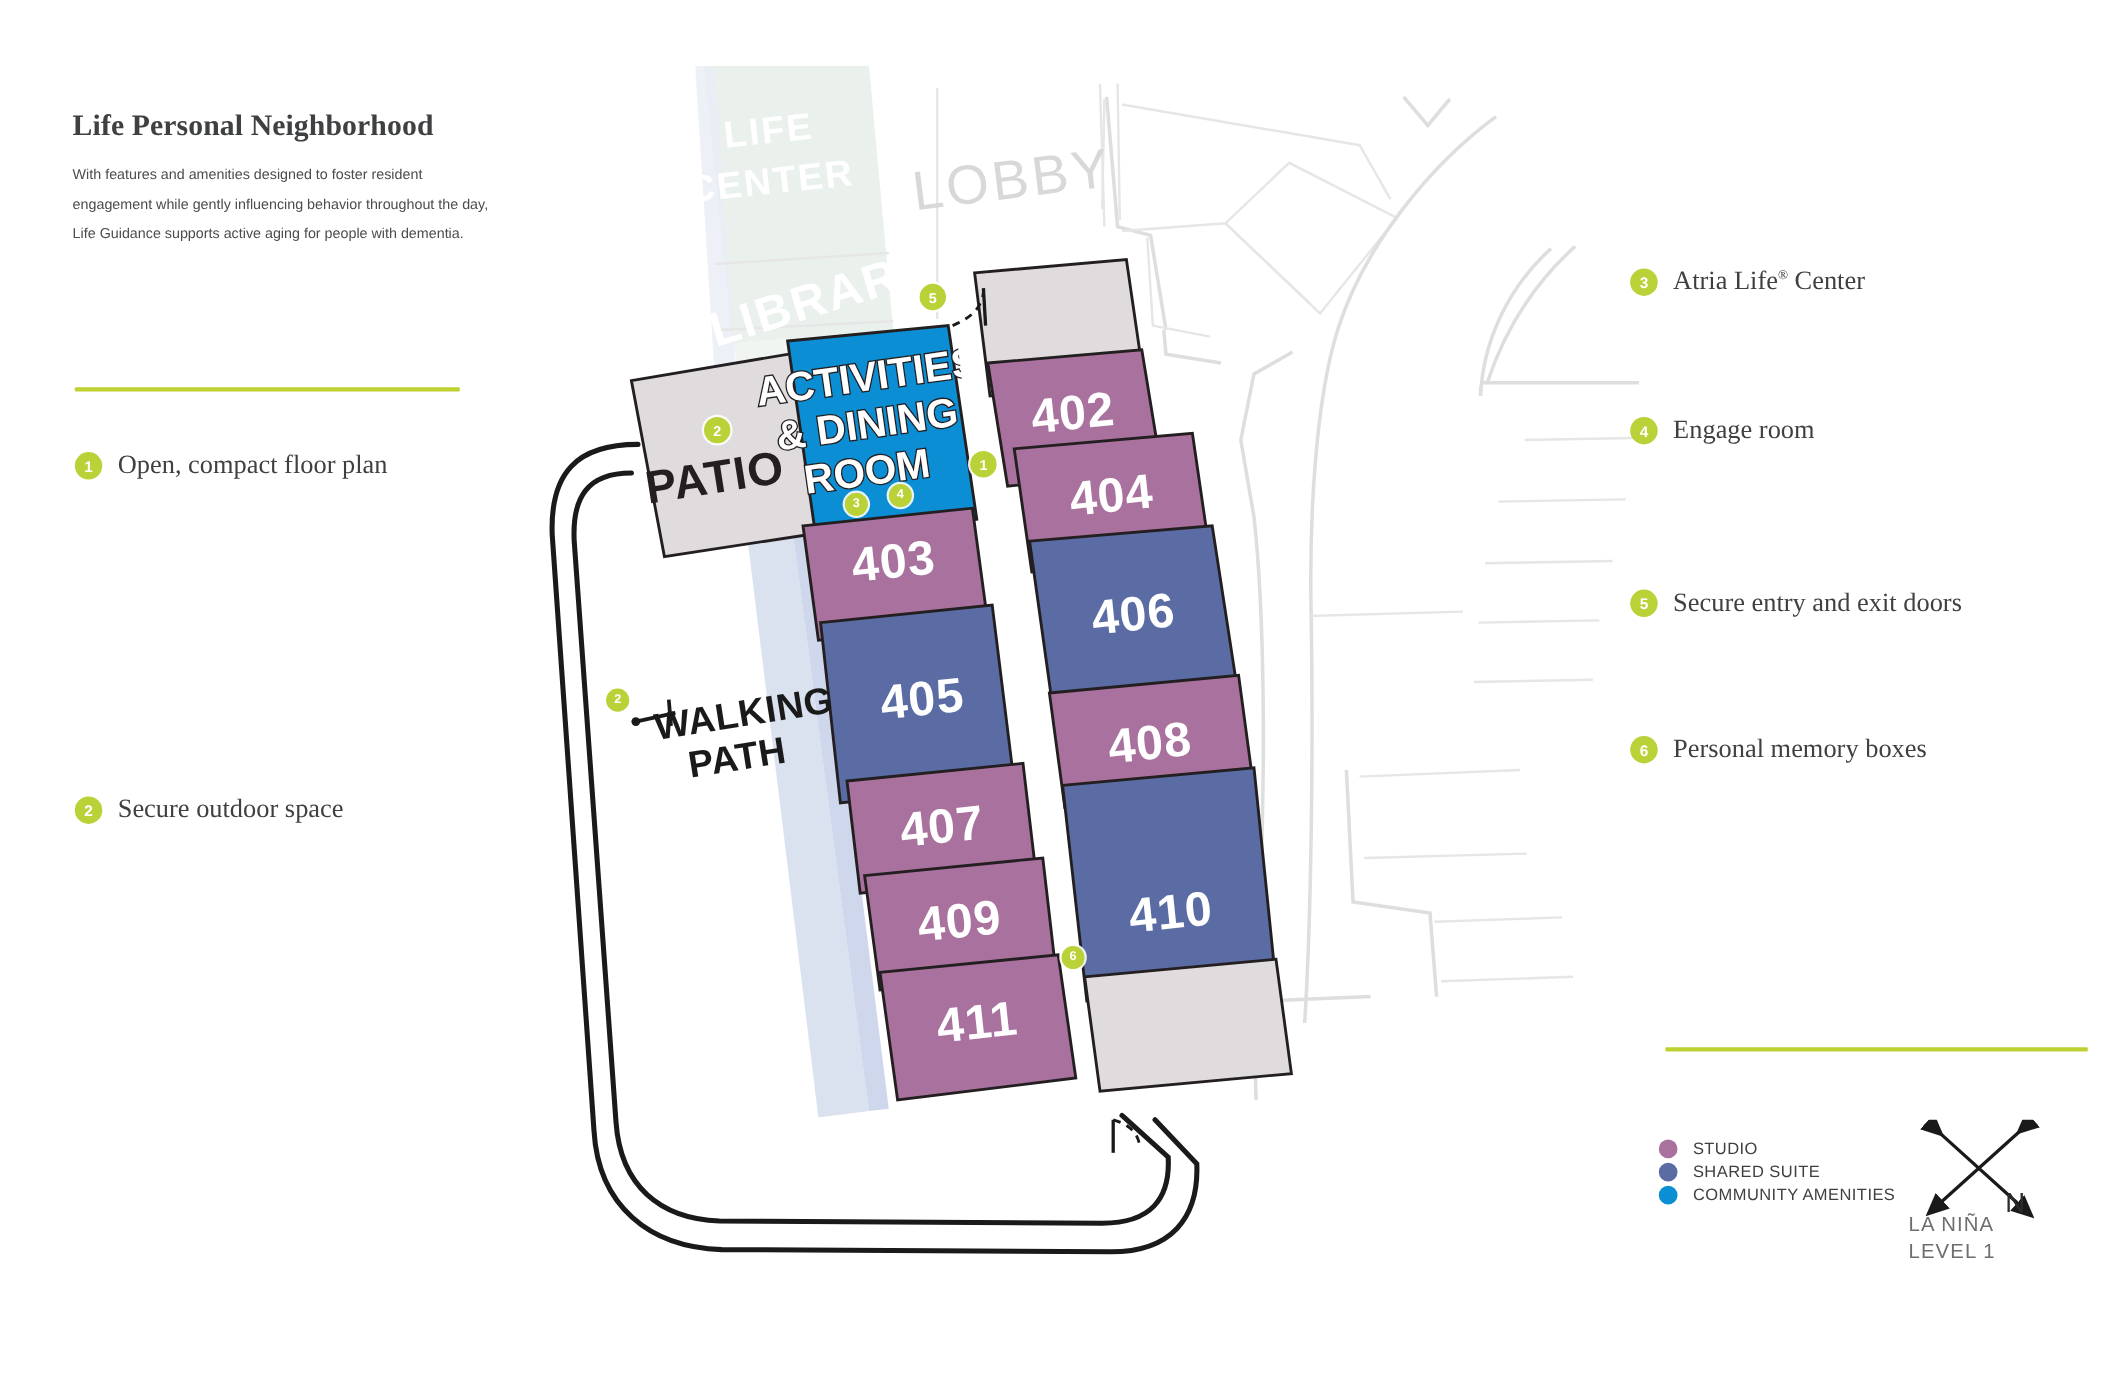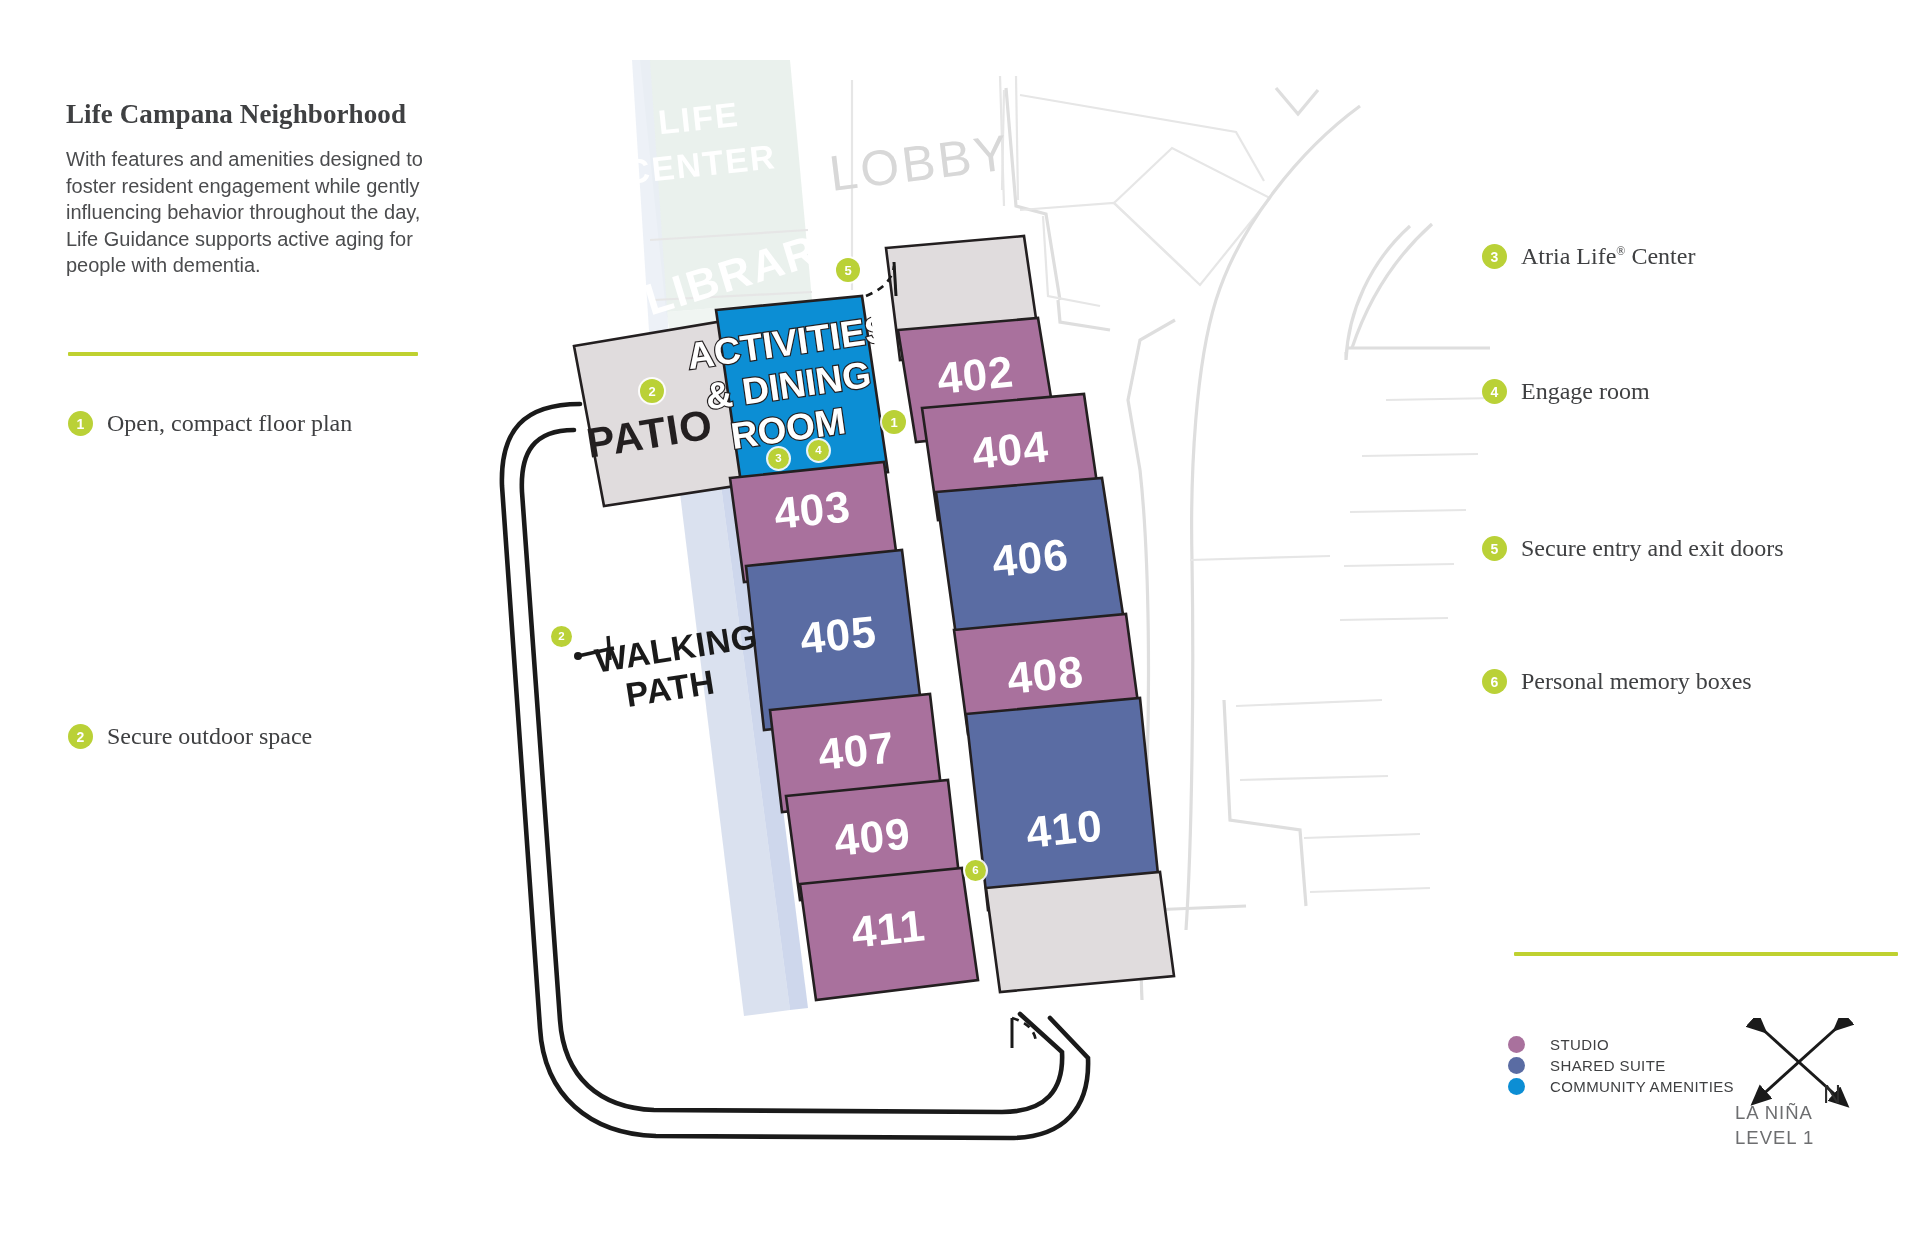--- a/index.html
+++ b/index.html
@@ -21,21 +21,21 @@
   }
   #title {
     font-family: "Liberation Serif", serif;
     font-size: 27px; line-height: 36px;
     font-weight: 700; color: #3f4042;
     letter-spacing: .1px;
   }
   #intro {
     margin-top: 14px;
     font-family: "Liberation Sans", sans-serif;
-    font-size: 20px; line-height: 26.5px;
+    font-size: 13px; line-height: 26.5px;
     color: #4b4c4e;
   }
   .accent-rule {
     height: 4px; background: #bfd130; border-radius: 1px;
   }
   #left-rule { position: absolute; left: 68px; top: 352px; width: 350px; }
   #right-rule { position: absolute; left: 1514px; top: 952px; width: 384px; }
 
   .legend-item {
     position: absolute;
@@ -60,21 +60,21 @@
   #li-3 { left: 1482px; top: 243px; }
   #li-4 { left: 1482px; top: 378px; }
   #li-5 { left: 1482px; top: 535px; }
   #li-6 { left: 1482px; top: 668px; }
 
   
   #type-legend {
     position: absolute; left: 1508px; top: 1034px;
   }
   .type-row {
-    display: flex; align-items: center; gap: 25px; height: 21px;
+    display: flex; align-items: center; gap: 14px; height: 21px;
   }
   .swatch { width: 17px; height: 17px; border-radius: 50%; flex: 0 0 auto; }
   .type-text {
     font-family: "Liberation Sans", sans-serif;
     font-size: 15px; letter-spacing: .4px; color: #3f4042;
   }
 
   #compass { position: absolute; left: 1745px; top: 1018px; width: 130px; }
   #compass-n {
     position: absolute; left: 78px; top: 62px;
@@ -282,21 +282,21 @@
   <div class="map-badge" id="mk1" style="left:882px; top:410px;">1</div>
   <div class="map-badge" id="mk2a" style="left:640px; top:379px;">2</div>
   <div class="map-badge sm" id="mk2b" style="left:551px; top:626px;">2</div>
   <div class="map-badge sm" id="mk3" style="left:768px; top:448px;">3</div>
   <div class="map-badge sm" id="mk4" style="left:808px; top:440px;">4</div>
   <div class="map-badge" id="mk5" style="left:836px; top:258px;">5</div>
   <div class="map-badge sm" id="mk6" style="left:965px; top:860px;">6</div>
 
   <div id="left-panel">
     <div id="title">
-      <div>Life Campana Neighborhood</div>
+      <div>Life Personal Neighborhood</div>
     </div>
     <div id="intro">With features and amenities designed to foster resident engagement while gently influencing behavior throughout the day, Life Guidance supports active aging for people with dementia.</div>
   </div>
 
   <div class="accent-rule" id="left-rule"></div>
   <div class="accent-rule" id="right-rule"></div>
 
   <div class="legend-item" id="li-1">
     <div class="num-badge">1</div>
     <div class="legend-label">Open, compact floor plan</div>

